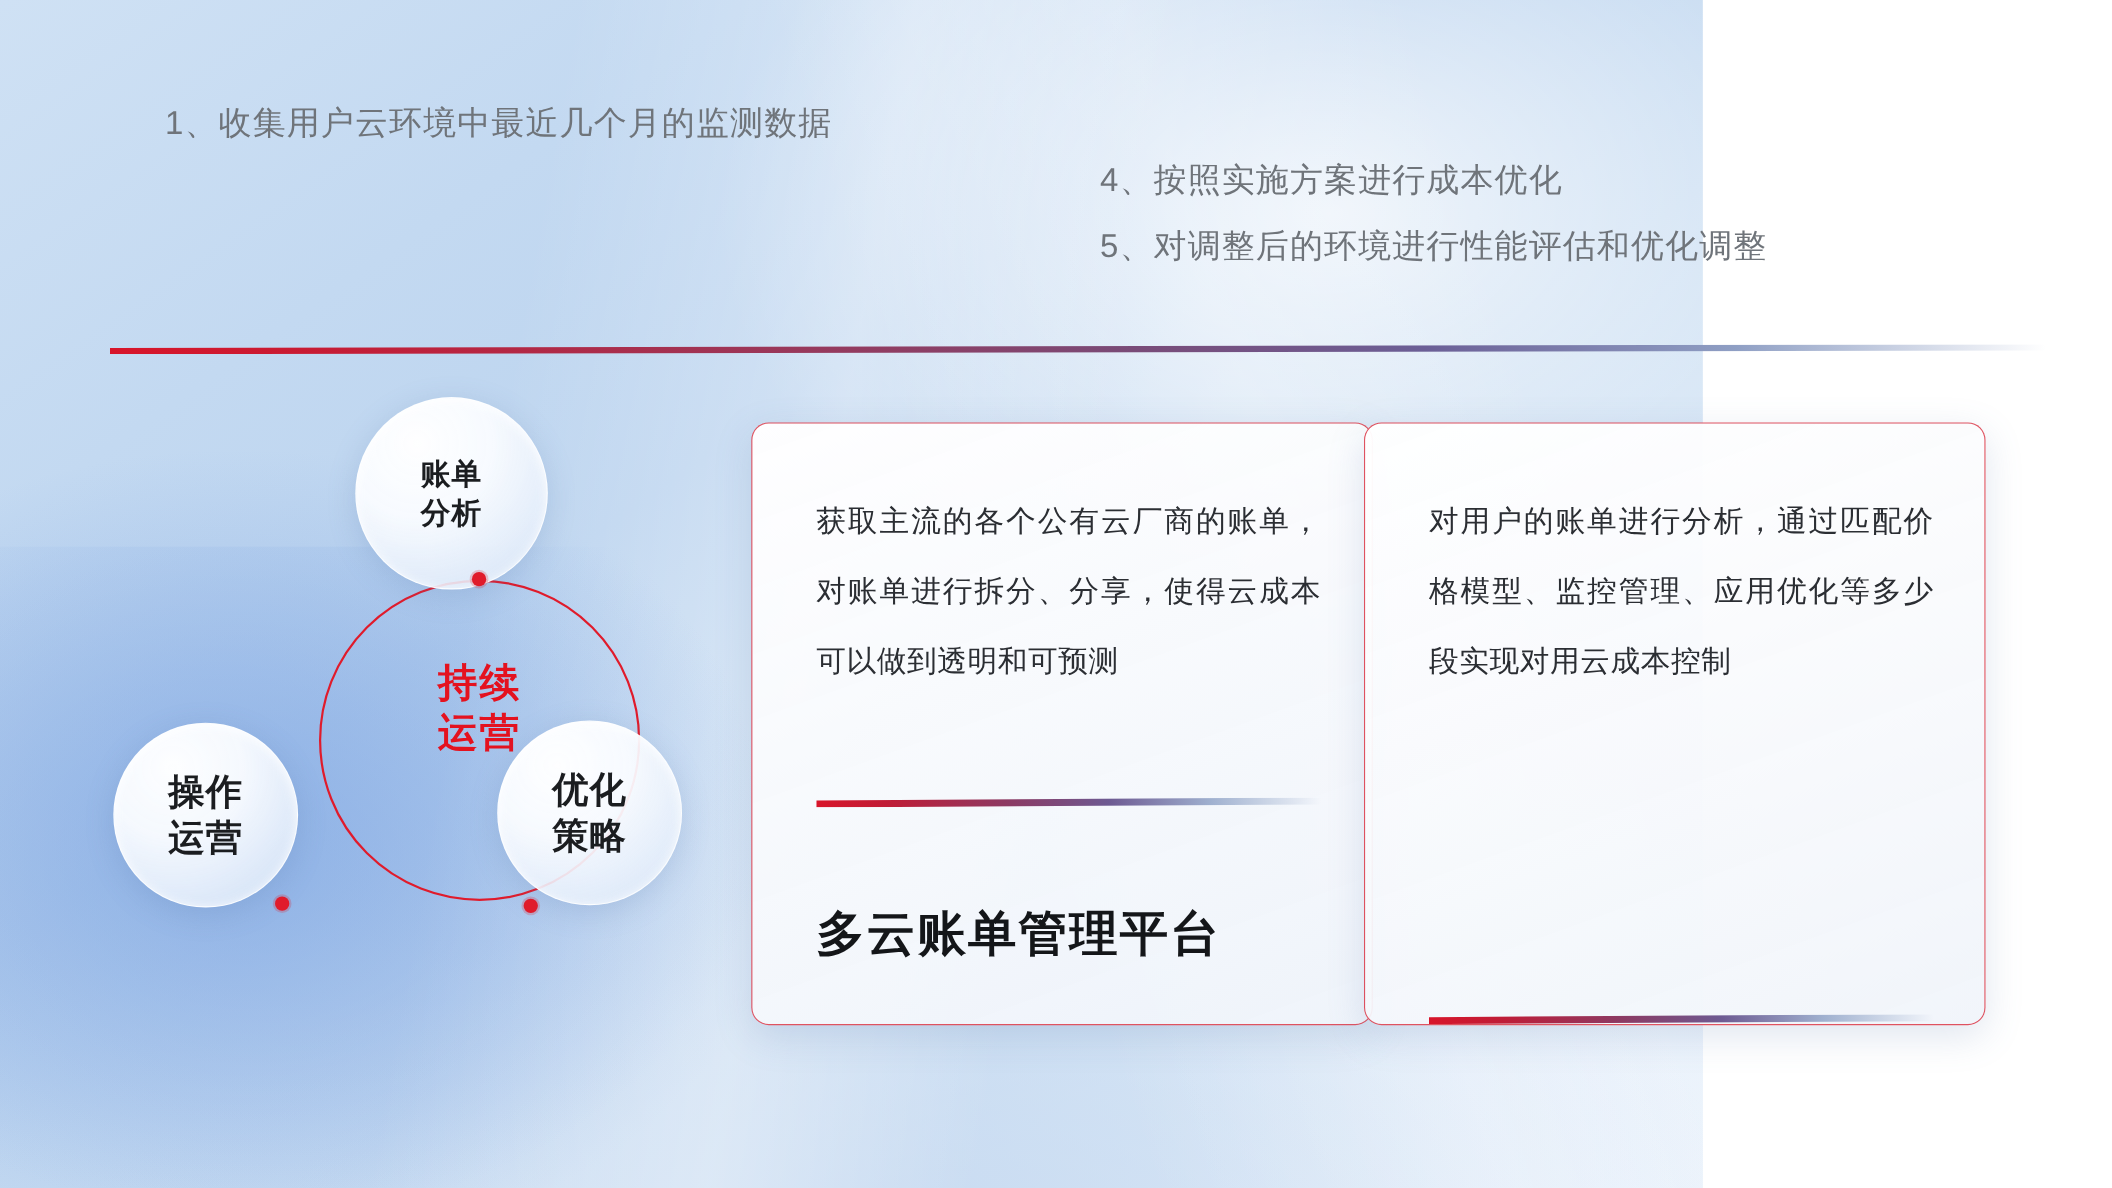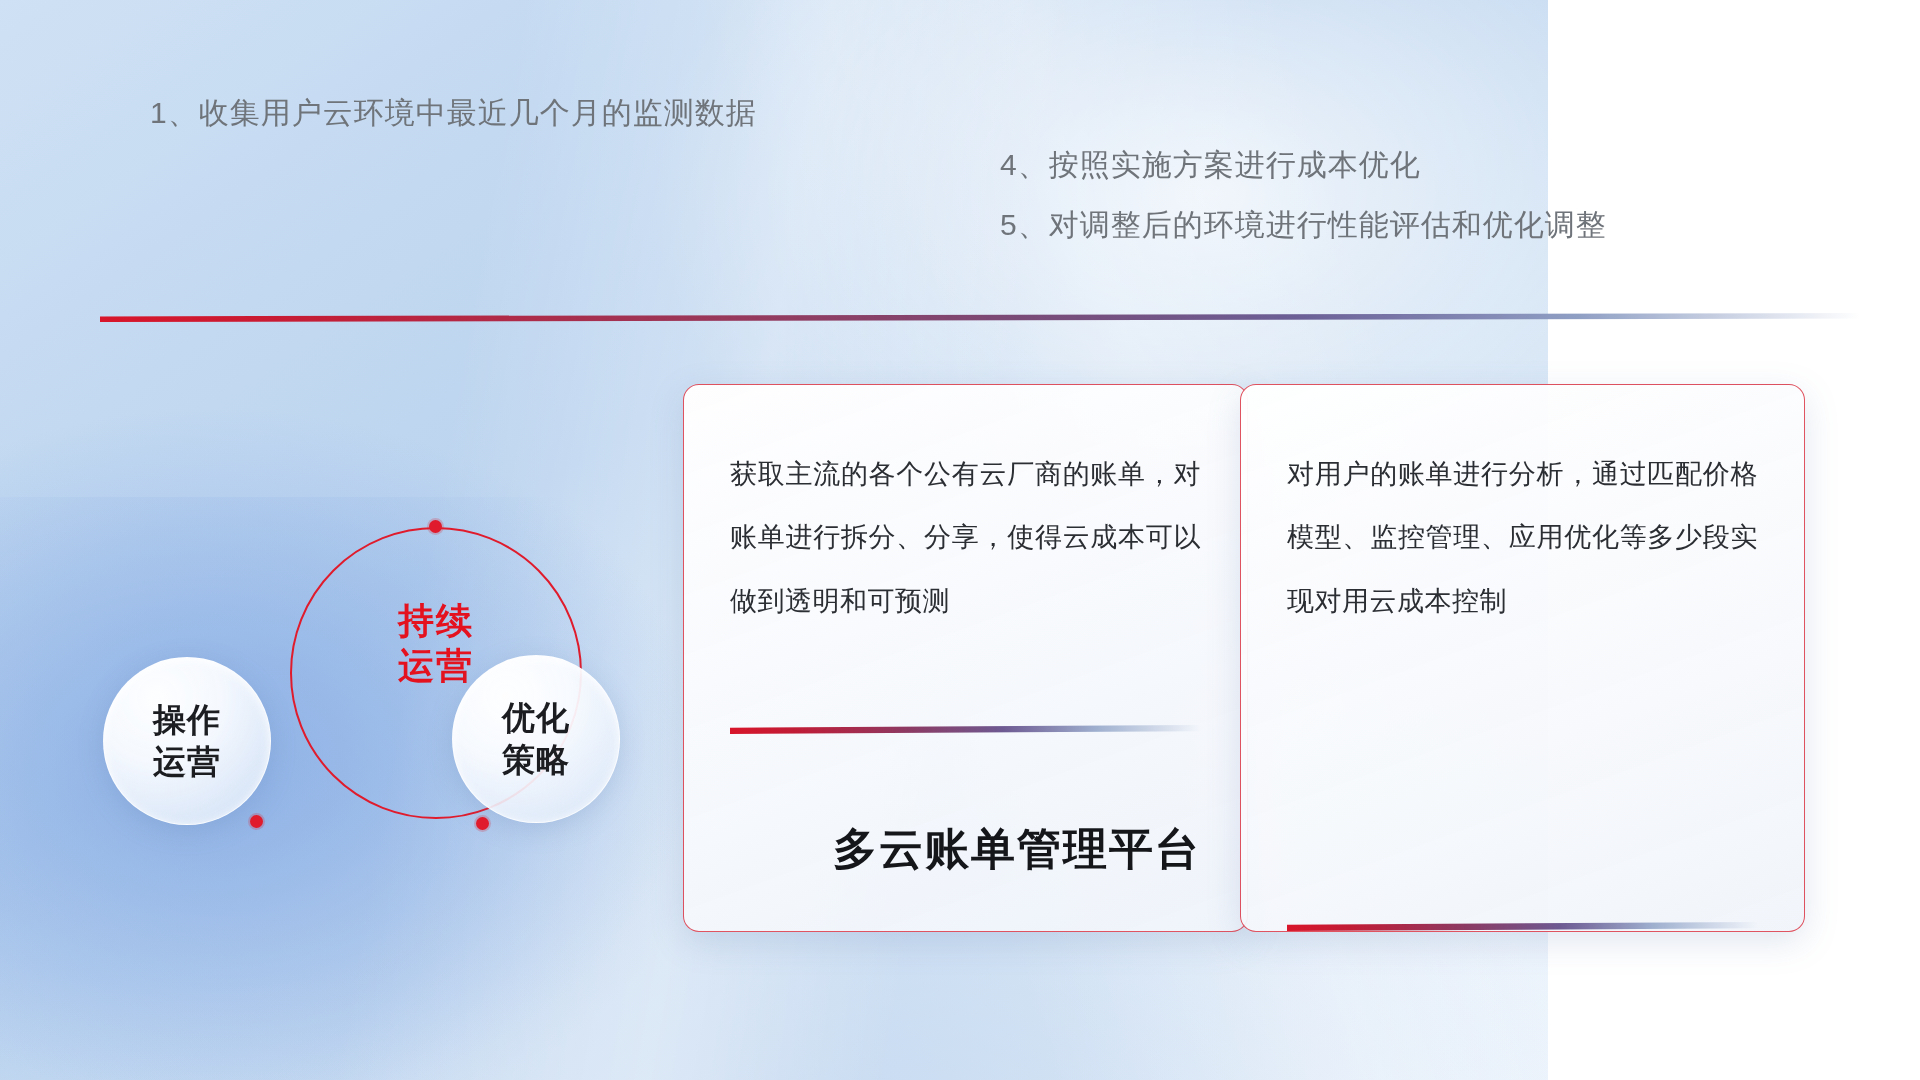--- a/index.html
+++ b/index.html
@@ -120,21 +120,21 @@
   #dot-right{ left:381px; top:462px; }
 
   
   .card{
     position:absolute;
     border-radius:16px;
     border:1.6px solid rgba(214,26,43,0.75);
     background:
       linear-gradient(160deg, rgba(255,255,255,0.97) 0%, rgba(250,251,253,0.95) 40%, rgba(240,244,250,0.93) 100%);
     box-shadow:0 10px 34px rgba(90,120,170,0.18);
-    padding:58px 46px 0 46px;
+    padding:58px 46px 0 58px;
     z-index:7;
     display:flex;
     flex-direction:column;
     gap:48px;
   }
   #card-1{ left:683px; top:384px; width:565px; height:548px; }
   #card-2{ left:1240px; top:384px; width:565px; height:548px; }
   .card-body{
     font-size:27px;
     color:#2b2e33;
@@ -148,21 +148,21 @@
     width:100%;
     height:9px;
     background:linear-gradient(90deg,#d8152a 0%, #c01c36 14%, #8c3a63 38%, #6d5a92 58%, #9fb0cf 78%, rgba(205,218,238,0) 100%);
     clip-path:polygon(0 30%, 100% 0%, 100% 70%, 0 100%);
   }
   .card-title{
     font-size:44px;
     font-weight:bold;
     color:#141619;
     letter-spacing:2px;
-    text-align:right;
+    text-align:left;
     padding:38px 0 52px 0;
   }
 </style>
 </head>
 <body>
 
 <div id="stage">
 
   <div class="steps-col" id="steps-left">
     <div class="step-line">1、收集用户云环境中最近几个月的监测数据</div>
@@ -178,20 +178,26 @@
   </div>
 
   <div id="diagram">
     <div class="big-ring"></div>
 
     <div class="center-label">
       <div>持续</div>
       <div>运营</div>
     </div>
 
+    <div class="bubble" id="bubble-top">
+      <div class="bubble-label">
+        <div>账单</div>
+        <div>分析</div>
+      </div>
+    </div>
 
     <div class="bubble" id="bubble-left">
       <div class="bubble-label">
         <div>操作</div>
         <div>运营</div>
       </div>
     </div>
 
     <div class="bubble" id="bubble-right">
       <div class="bubble-label">

